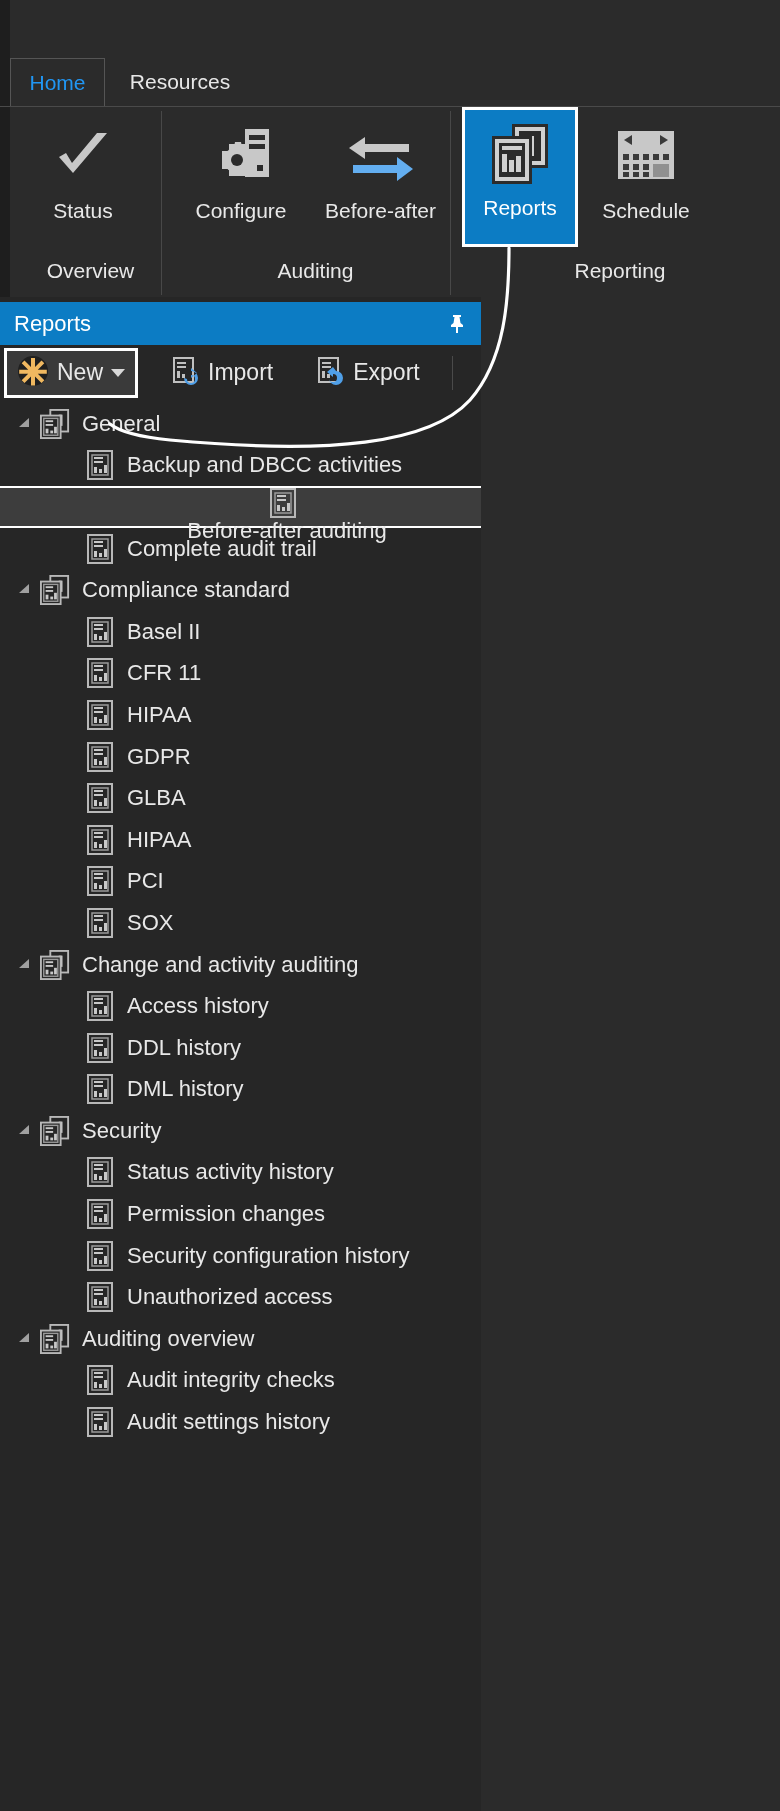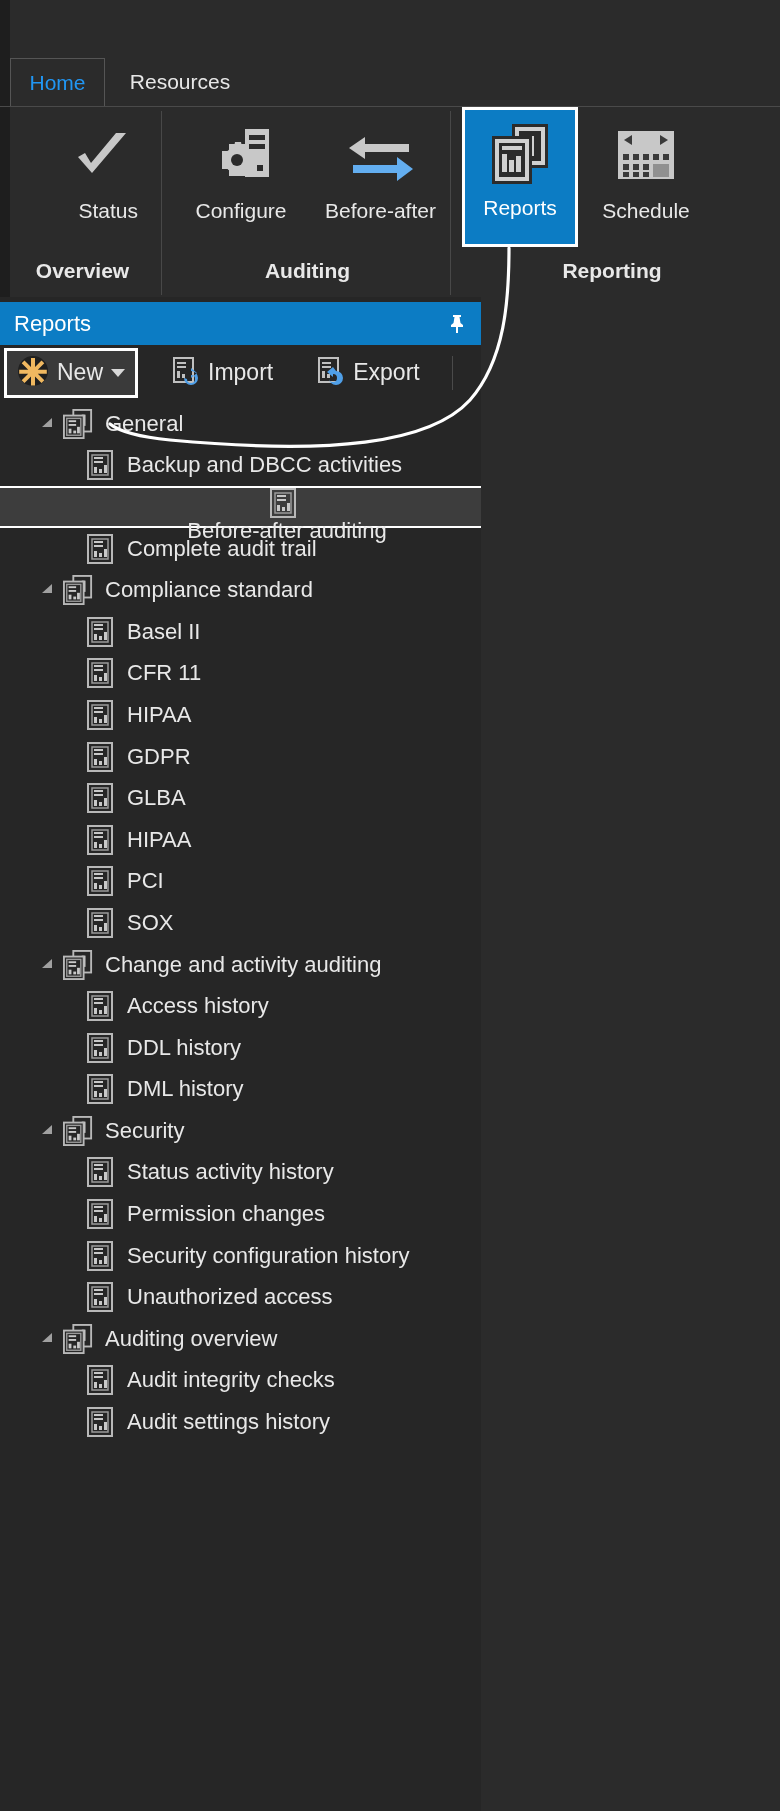--- a/index.html
+++ b/index.html
@@ -67,22 +67,22 @@
   .ribbon-gutter {
     position: absolute; left: 0; top: 0;
     width: 10px; height: 191px;
     background: #1e1e1e;
   }
   .ribbon-body {
     position: absolute; left: 10px; top: 0;
     width: 770px; height: 146px;
   }
   .ribbon-labels {
-    position: absolute; left: 2px; top: 146px;
-    width: 770px; height: 45px; font-weight: bold;
+    position: absolute; left: 10px; top: 146px;
+    width: 770px; height: 45px;
   }
   .group-sep {
     position: absolute; top: 4px;
     width: 1px; height: 184px;
     background: #484848;
   }
   #sep-1 { left: 161px; }
   #sep-2 { left: 450px; }
 
   .ribbon-btn {
@@ -94,21 +94,21 @@
     padding-top: 8px;
   }
   .ribbon-btn .ico {
     height: 72px; width: 72px;
     display: flex; align-items: center; justify-content: center;
   }
   .ribbon-btn .lbl {
     font-size: 21px; color: #e8e8e8;
     margin-top: 6px; white-space: nowrap;
   }
-  #btn-status   { left: 2px;  width: 126px; align-items: flex-end; }
+  #btn-status   { left: 10px;  width: 126px; }
   #btn-configure{ left: 168px; width: 126px; }
   #btn-before   { left: 298px; width: 145px; }
   #btn-reports  { left: 452px; width: 116px;
                   background: #0c7cc4;
                   border: 3px solid #ffffff;
                   top: 0px; height: 140px; }
   #btn-reports .lbl { color: #ffffff; }
   #btn-schedule { left: 570px; width: 132px; }
 
   .grp-label {
@@ -186,21 +186,21 @@
     position: absolute; left: 0; top: 106px;
     width: 481px; height: 1408px;
     overflow: hidden;
   }
   .tree-row {
     position: relative;
     height: 41.6px;
     display: flex; align-items: center;
     cursor: default;
   }
-  .tree-row.group { padding-left: 14px; margin-left: 23px; }
+  .tree-row.group { padding-left: 14px; }
   .tree-row.leaf  { padding-left: 81px; }
   .tree-row.selected {
     background: #3d3d3d;
     border-top: 2px solid #ffffff;
     border-bottom: 2px solid #ffffff;
     flex-direction: column;
   }
   .tree-row.selected.leaf { padding-left: 81px; }
   .expander {
     width: 22px; height: 22px;

